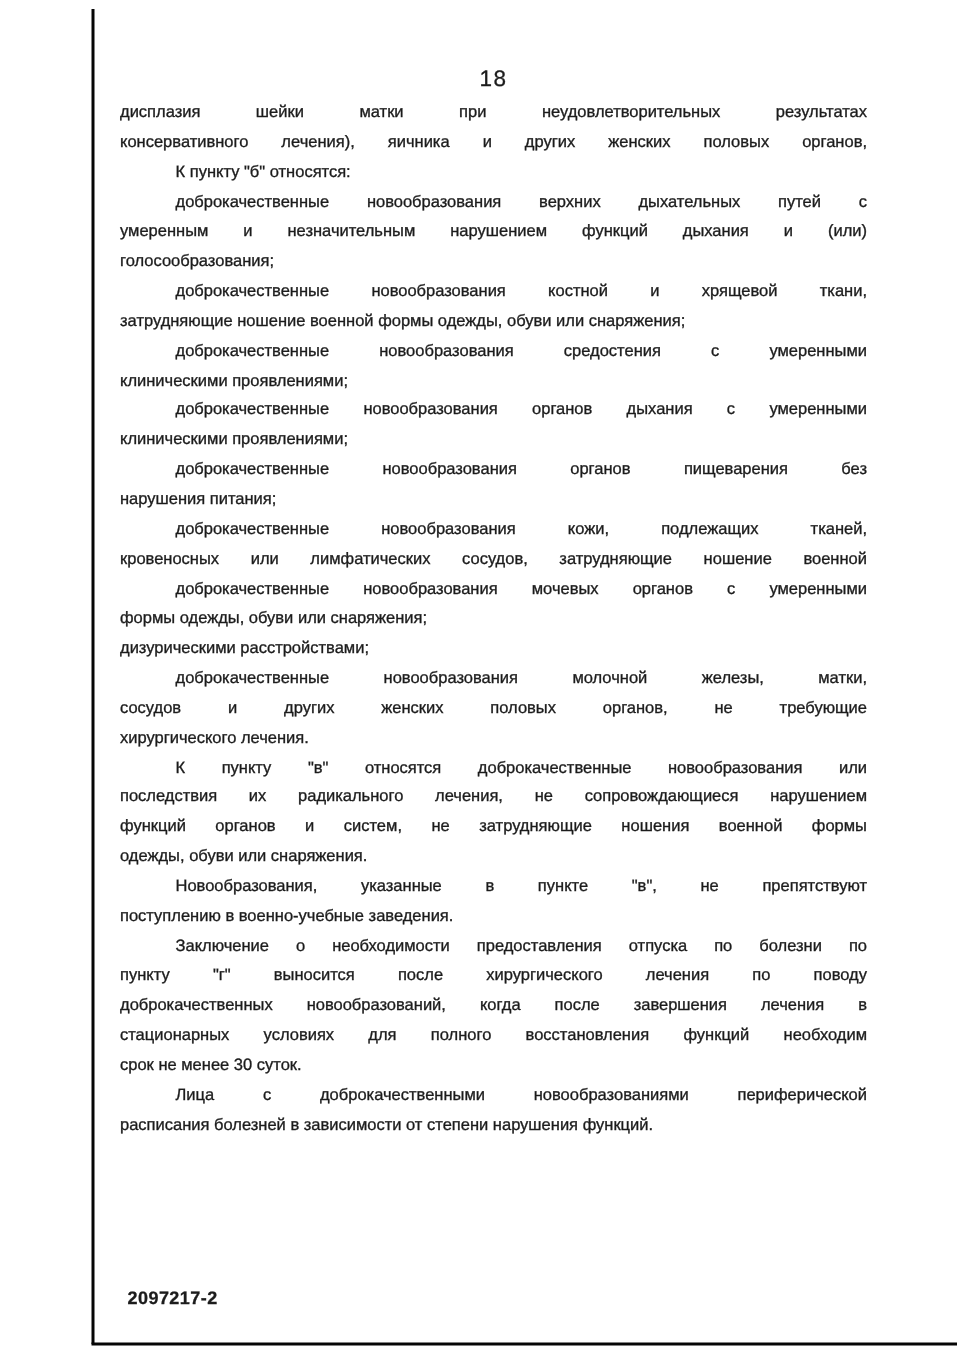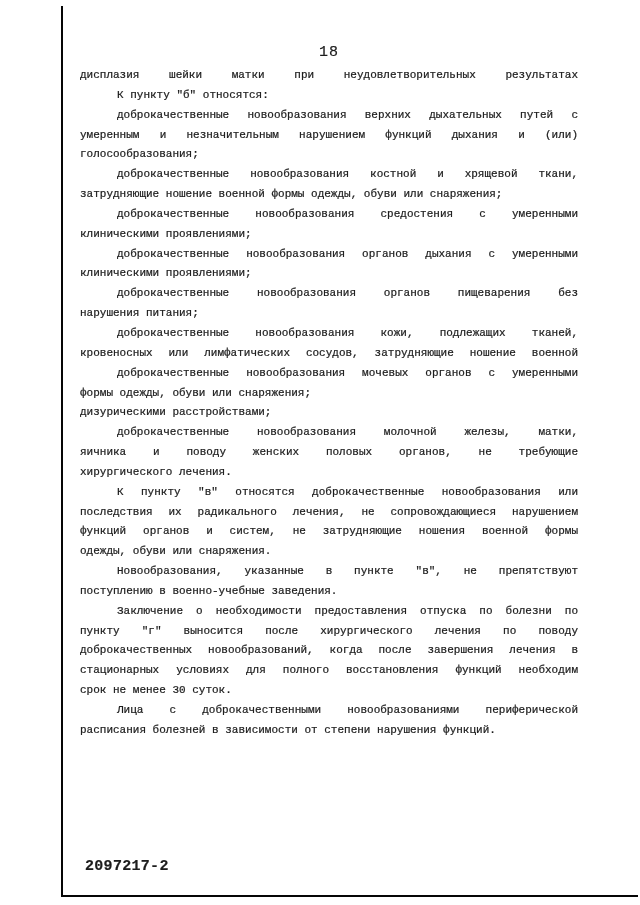--- a/index.html
+++ b/index.html
@@ -6,21 +6,21 @@
     margin: 0;
     padding: 0;
     background: #ffffff;
   }
   .page {
     position: relative;
     width: 640px;
     height: 905px;
     background: #ffffff;
     overflow: hidden;
-    font-family: Liberation Mono, monospace;
+    font-family: Liberation Sans, sans-serif;
     color: #1c1c1c;
   }
   
   .scan-line-left {
     position: absolute;
     left: 61px;
     top: 6px;
     width: 2px;
     height: 890px;
     background: #050505;
@@ -59,54 +59,55 @@
   .line.last {
     text-align-last: left;
   }
   .line.indent {
     text-indent: 37px;
   }
   .footer-code {
     position: absolute;
     left: 85px;
     top: 858px;
-    font-size: 15px;
+    font-size: 12px;
     font-weight: bold;
     letter-spacing: 0.3px;
     -webkit-text-stroke: 0.2px #1c1c1c;
   }
 </style>
 </head>
 <body>
 
 <div class="page">
   <div class="scan-line-left"></div>
   <div class="scan-line-bottom"></div>
   <div class="page-number">18</div>
   <div class="text-block" id="textBlock">
       <div class="line">дисплазия шейки матки при неудовлетворительных результатах</div>
+      <div class="line">консервативного лечения), яичника и других женских половых органов,</div>
       <div class="line indent last">К пункту "б" относятся:</div>
       <div class="line indent">доброкачественные новообразования верхних дыхательных путей с</div>
       <div class="line">умеренным и незначительным нарушением функций дыхания и (или)</div>
       <div class="line last">голосообразования;</div>
       <div class="line indent">доброкачественные новообразования костной и хрящевой ткани,</div>
       <div class="line last">затрудняющие ношение военной формы одежды, обуви или снаряжения;</div>
       <div class="line indent">доброкачественные новообразования средостения с умеренными</div>
       <div class="line last">клиническими проявлениями;</div>
       <div class="line indent">доброкачественные новообразования органов дыхания с умеренными</div>
       <div class="line last">клиническими проявлениями;</div>
       <div class="line indent">доброкачественные новообразования органов пищеварения без</div>
       <div class="line last">нарушения питания;</div>
       <div class="line indent">доброкачественные новообразования кожи, подлежащих тканей,</div>
       <div class="line">кровеносных или лимфатических сосудов, затрудняющие ношение военной</div>
       <div class="line indent">доброкачественные новообразования мочевых органов с умеренными</div>
       <div class="line last">формы одежды, обуви или снаряжения;</div>
       <div class="line last">дизурическими расстройствами;</div>
       <div class="line indent">доброкачественные новообразования молочной железы, матки,</div>
-      <div class="line">яичника и поводу женских половых органов, не требующие</div>
+      <div class="line">сосудов и других женских половых органов, не требующие</div>
       <div class="line last">хирургического лечения.</div>
       <div class="line indent">К пункту "в" относятся доброкачественные новообразования или</div>
       <div class="line">последствия их радикального лечения, не сопровождающиеся нарушением</div>
       <div class="line">функций органов и систем, не затрудняющие ношения военной формы</div>
       <div class="line last">одежды, обуви или снаряжения.</div>
       <div class="line indent">Новообразования, указанные в пункте "в", не препятствуют</div>
       <div class="line last">поступлению в военно-учебные заведения.</div>
       <div class="line indent">Заключение о необходимости предоставления отпуска по болезни по</div>
       <div class="line">пункту "г" выносится после хирургического лечения по поводу</div>
       <div class="line">доброкачественных новообразований, когда после завершения лечения в</div>

